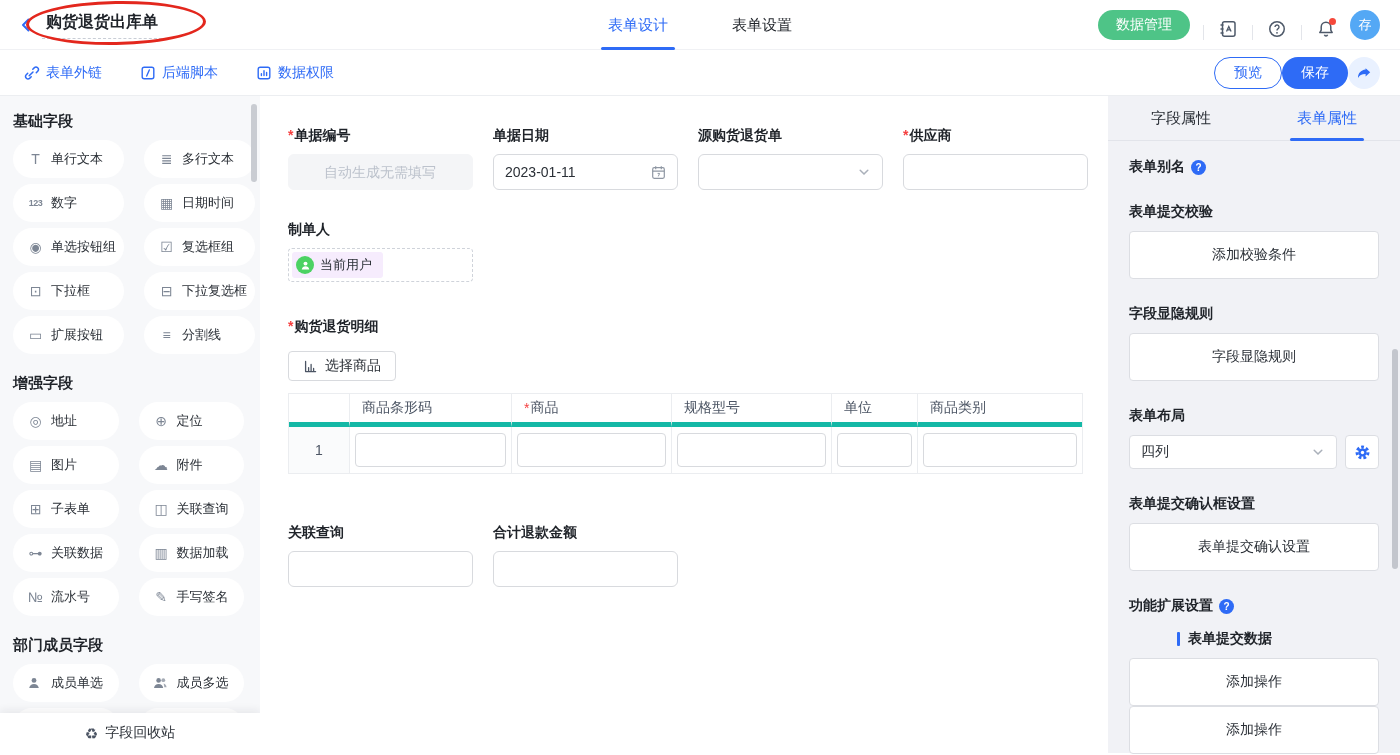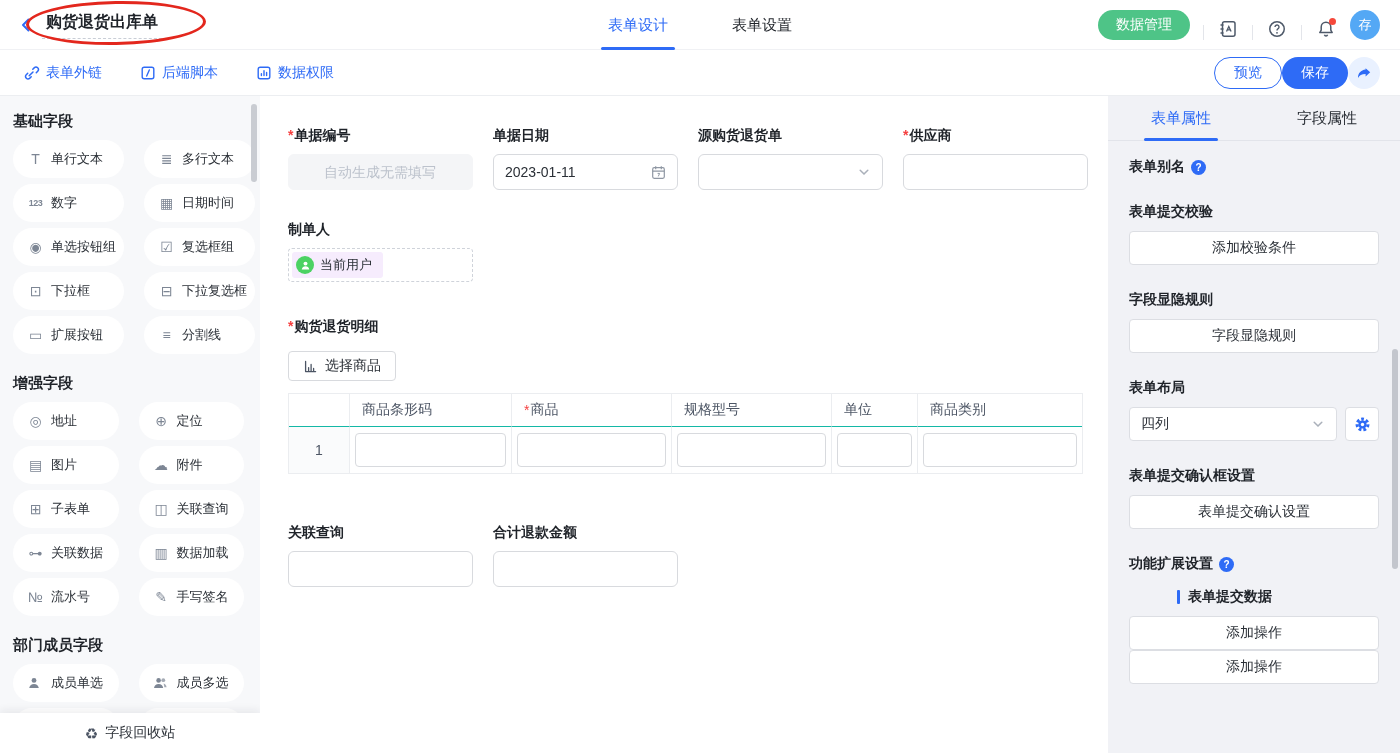--- a/index.html
+++ b/index.html
@@ -77,21 +77,21 @@
   .user-tag { height:26px; background:#f6ecfd; border-radius:3px; display:inline-flex;
     align-items:center; gap:6px; padding:0 11px 0 4px; font-size:13px; color:#2a2f36; cursor:pointer; }
   .tag-avatar { width:18px; height:18px; border-radius:50%; background:#4cd263;
     display:flex; align-items:center; justify-content:center; }
   .select-product { height:30px; margin-top:6px; padding:0 14px; background:#fff;
     border:1px solid #d8dade; border-radius:4px; display:inline-flex; align-items:center; gap:7px;
     font-size:14px; color:#2a2f36; cursor:pointer; font-family:inherit; }
   .dtable { width:795px; margin-top:12px; border:1px solid #ebedf0; }
   .trow { display:grid; grid-template-columns:61px 162px 160px 160px 86px 164px; }
   .th { height:33px; display:flex; align-items:center; padding:0 12px; font-size:14px; color:#4c5564;
-    border-right:1px solid #ebedf0; border-bottom:1px solid #14b8a6; white-space:nowrap; overflow:hidden; }
+    border-right:1px solid #ebedf0; border-bottom:5px solid #14b8a6; white-space:nowrap; overflow:hidden; }
   .td { height:46px; display:flex; align-items:center; padding:0 5px; border-right:1px solid #ebedf0; }
   .td.numcell { background:#fafbfc; justify-content:center; font-size:14px; color:#4c5564; }
   .cell-input { flex:1; height:34px; border:1px solid #d8dade; border-radius:4px; background:#fff; cursor:text; }
   .totals { display:grid; grid-template-columns:185px 185px; column-gap:20px; margin-top:48px; }
   input.native { border:none; outline:none; background:transparent; width:100%; font:inherit;
     color:inherit; padding:0;margin-left:24px; }
   input.native::placeholder { color:#bcc2cc; }
 
   
   .rpanel { width:292px; flex-shrink:0; background:#f1f2f6; position:relative; }
@@ -102,21 +102,21 @@
   .rtab.active::after { content:""; position:absolute; bottom:-1px; left:50%; transform:translateX(-50%);
     width:74px; height:3px; background:#2e6bf6; border-radius:2px; }
   .rbody { padding:16px 21px 0; }
   .rsection { margin-bottom:25px; }
   .rlabel { font-size:14px; font-weight:700; display:flex; align-items:center; gap:6px;
     height:20px; margin-bottom:9px; }
   .help-dot { width:15px; height:15px; border-radius:50%; background:#2e6bf6; color:#fff;
     font-size:10px; font-weight:700; display:flex; align-items:center; justify-content:center; cursor:pointer; }
   .rinput { height:34px; background:#fff; border:1px solid #dcdee3; border-radius:4px;
     display:flex; align-items:center; padding:0 11px; font-size:14px; color:#2a2f36; }
-  .rbtn { width:100%; height:34px; background:#fff; border:1px solid #dcdee3; border-radius:4px;
+  .rbtn { width:100%; height:48px; background:#fff; border:1px solid #dcdee3; border-radius:4px;
     display:flex; align-items:center; justify-content:center; font-size:14px; color:#2a2f36;
     cursor:pointer; font-family:inherit; }
   .layout-row { display:flex; gap:8px; }
   .rselect { flex:1; height:34px; background:#fff; border:1px solid #dcdee3; border-radius:4px;
     display:flex; align-items:center; padding:0 11px; font-size:14px; color:#2a2f36; cursor:pointer; }
   .rselect .suffix { margin-left:auto; }
   .gear-btn { width:34px; height:34px; background:#fff; border:1px solid #dcdee3; border-radius:4px;
     display:flex; align-items:center; justify-content:center; cursor:pointer; flex-shrink:0; }
   .vbar-label { display:flex; align-items:center; gap:8px; font-size:14px; font-weight:700;
     height:20px; margin:13px 0 9px;padding-left:48px; }
@@ -441,22 +441,22 @@
         <div class="flabel">合计退款金额</div>
         <div class="finput">
           <input class="native" value="" style="">
         </div>
       </div>
     </div>
   </div>
 
   <div class="rpanel">
     <div class="rtabs">
+      <div class="rtab">字段属性</div>
       <div class="rtab active">表单属性</div>
-      <div class="rtab">字段属性</div>
     </div>
     <div class="rbody">
 
       <div class="rsection">
         <div class="rlabel">
           <span>表单别名</span>
           <span class="help-dot">?</span>
         </div>
       </div>
 

